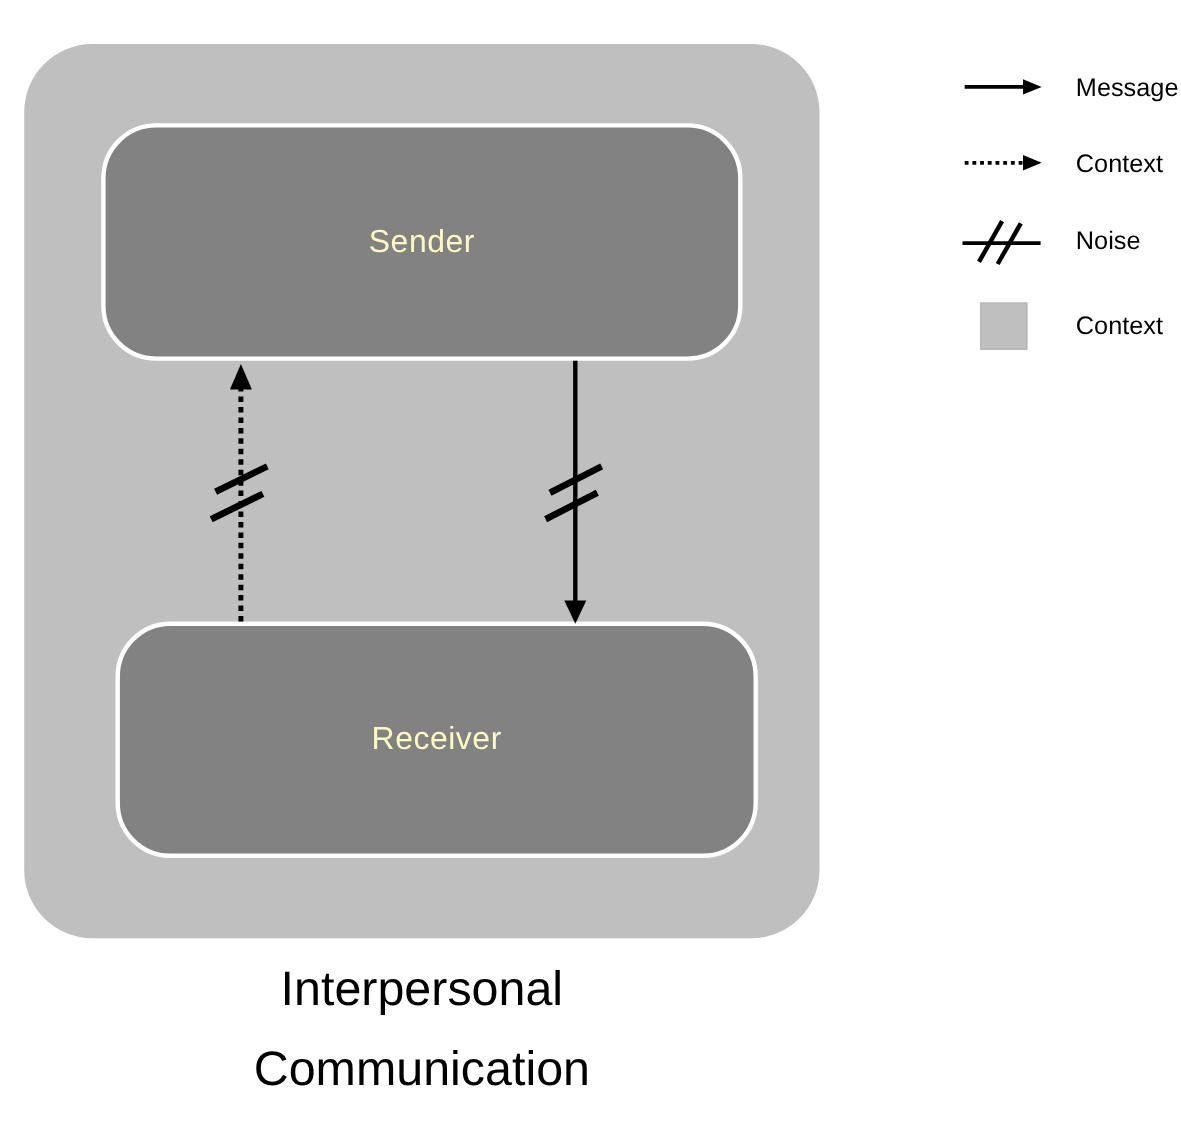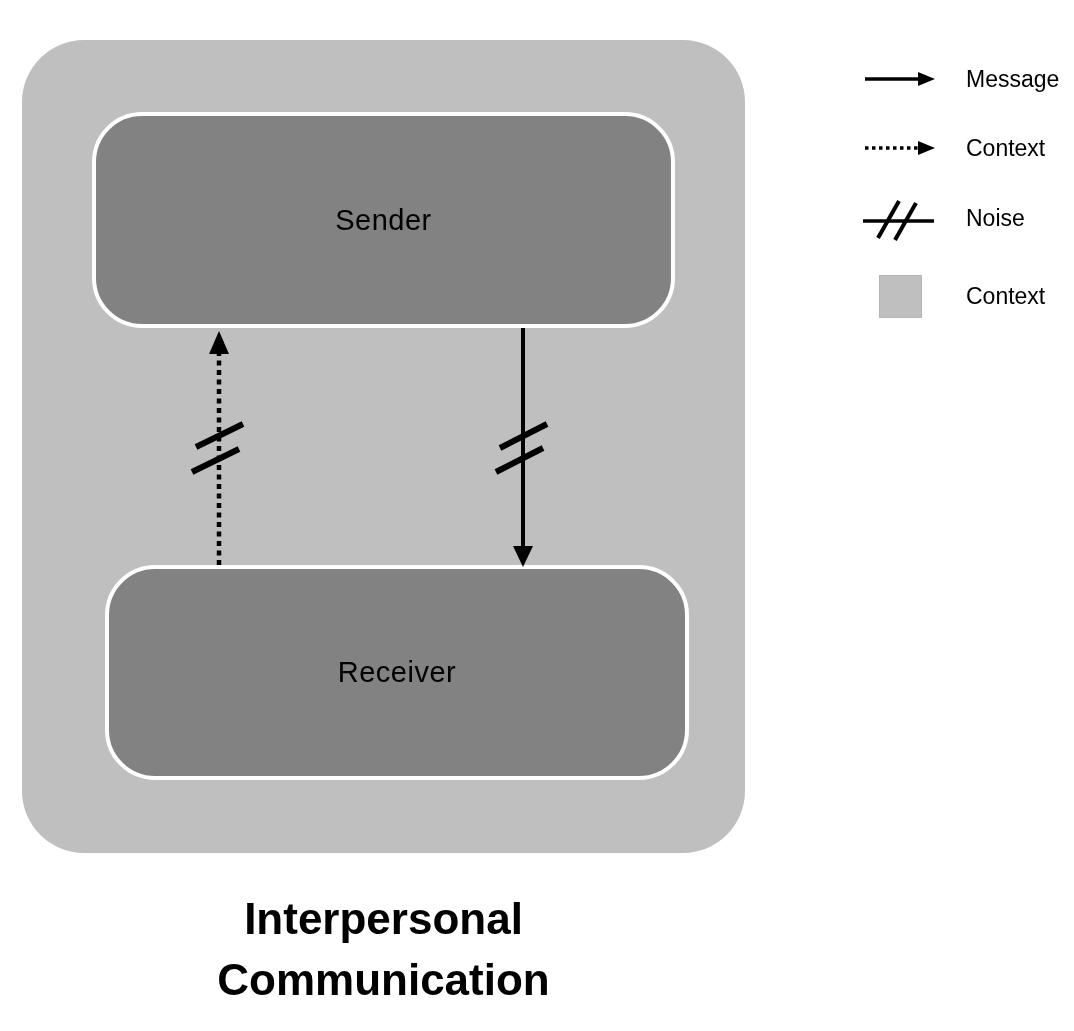--- a/index.html
+++ b/index.html
@@ -28,21 +28,21 @@
     position: absolute;
     box-sizing: border-box;
     background: #828282;
     border: 4px solid #ffffff;
     border-radius: 50px;
     display: flex;
     align-items: center;
     justify-content: center;
   }
   .entity-box .entity-label {
-    color: #000000;
+    color: #fef9c3;
     font-size: 29px;
     font-weight: 400;
     letter-spacing: 0.5px;
   }
   .sender-box {
     left: 92px;
     top: 112px;
     width: 583px;
     height: 216px;
   }
@@ -63,21 +63,21 @@
   }
   .legend {
     position: absolute;
     left: 858px;
     top: 0;
     width: 216px;
     height: 340px;
   }
   .legend-row {
     position: absolute;
-    left: 4px;
+    left: 16px;
     height: 44px;
     display: flex;
     align-items: center;
   }
   .legend-symbol {
     width: 80px;
     height: 48px;
     display: flex;
     align-items: center;
     justify-content: flex-start;
@@ -98,26 +98,26 @@
     width: 43px;
     height: 43px;
     margin-left: 17px;
     background: #BFBFBF;
     border: 1px solid #b5b5b5;
     box-sizing: border-box;
   }
   .diagram-title {
     position: absolute;
     left: 22px;
-    top: 888px;
+    top: 864px;
     width: 723px;
     text-align: center;
     font-size: 44px;
-    line-height: 61px;
-    font-weight: 700;
+    line-height: 72px;
+    font-weight: 400;
     color: #000000;
     white-space: pre-line;
   }
 </style>
 </head>
 <body>
 
 <div class="canvas">
 
   <div class="context-box"></div>

